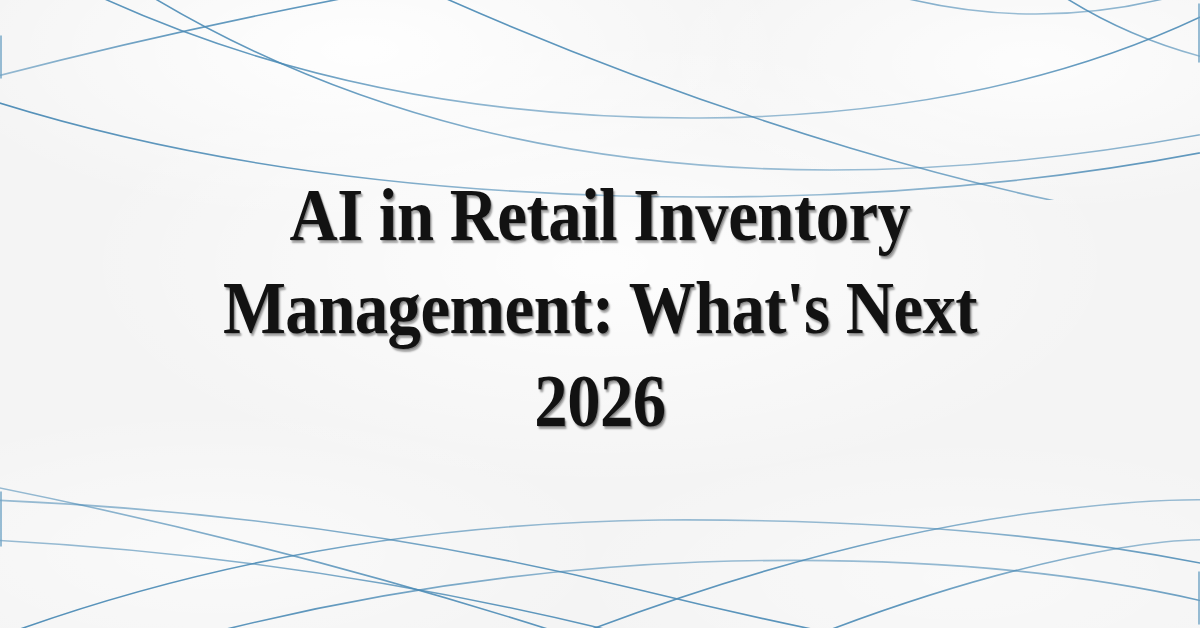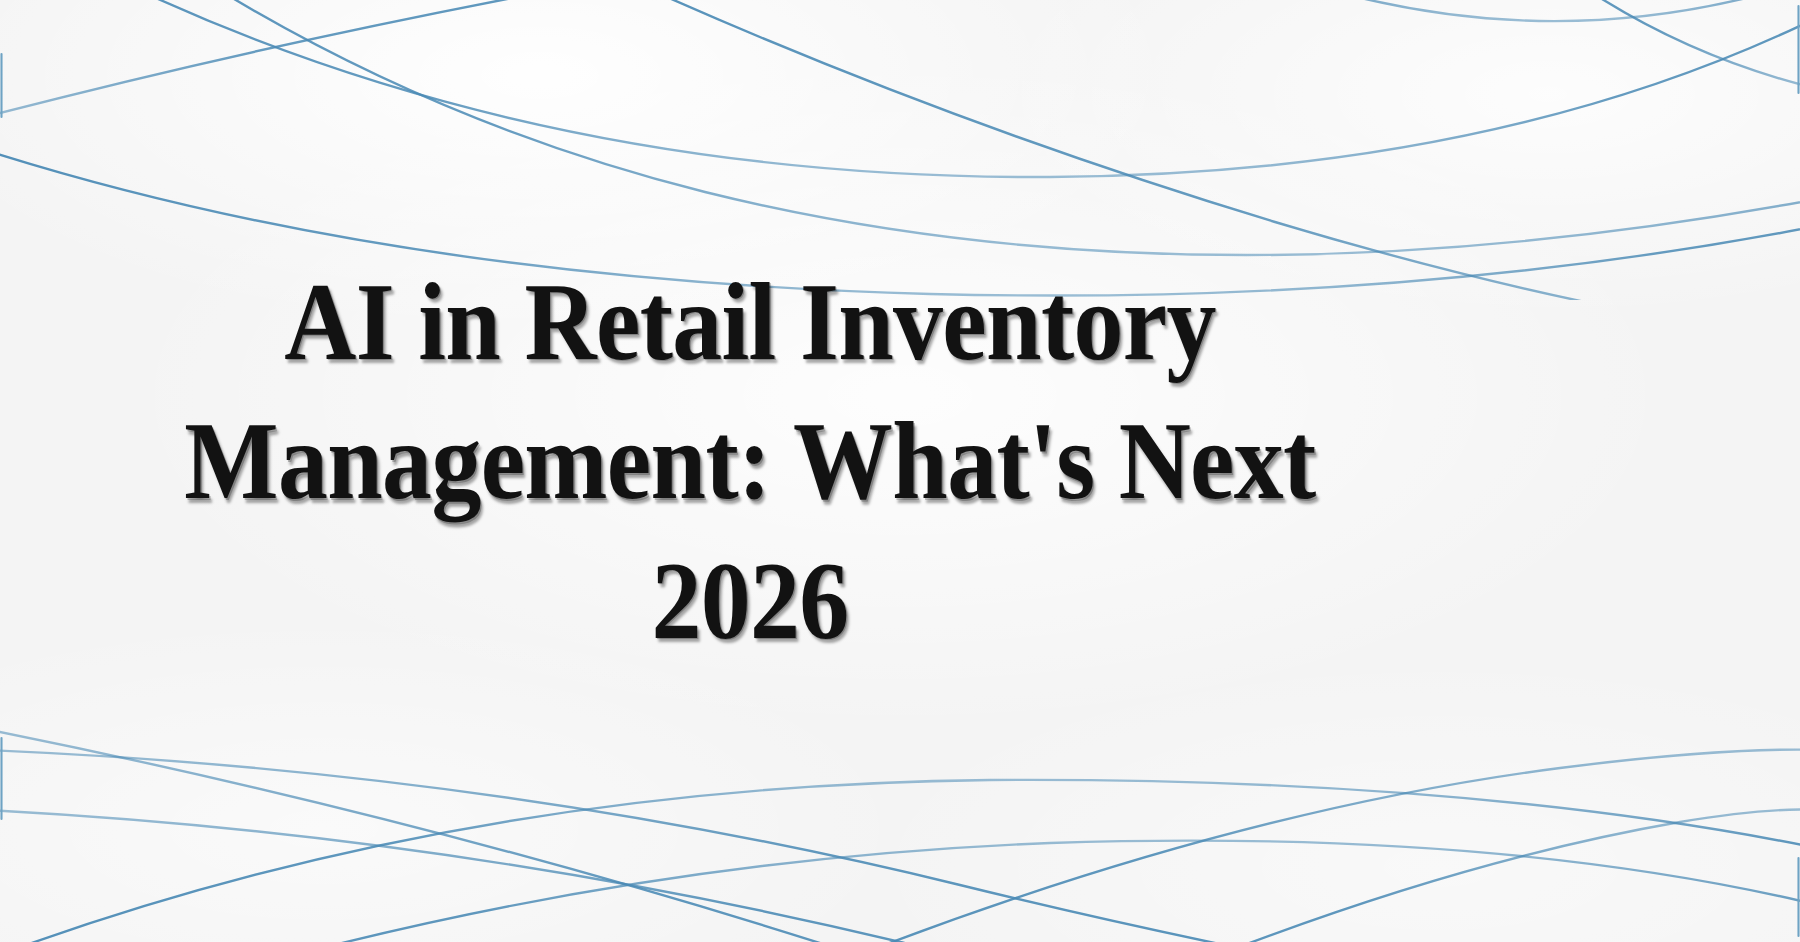--- a/index.html
+++ b/index.html
@@ -42,20 +42,21 @@
 
   
   #title-block {
     position: absolute;
     left: 0;
     right: 0;
     top: 0;
     height: 616px;
     display: flex;
     align-items: center;
+    justify-content: center;
     z-index: 5;
   }
 
   #page-title {
     width: 1000px;
     margin: 0;
     padding: 0 40px;
     box-sizing: border-box;
     text-align: center;
     font-family: "Liberation Serif", "DejaVu Serif", serif;

